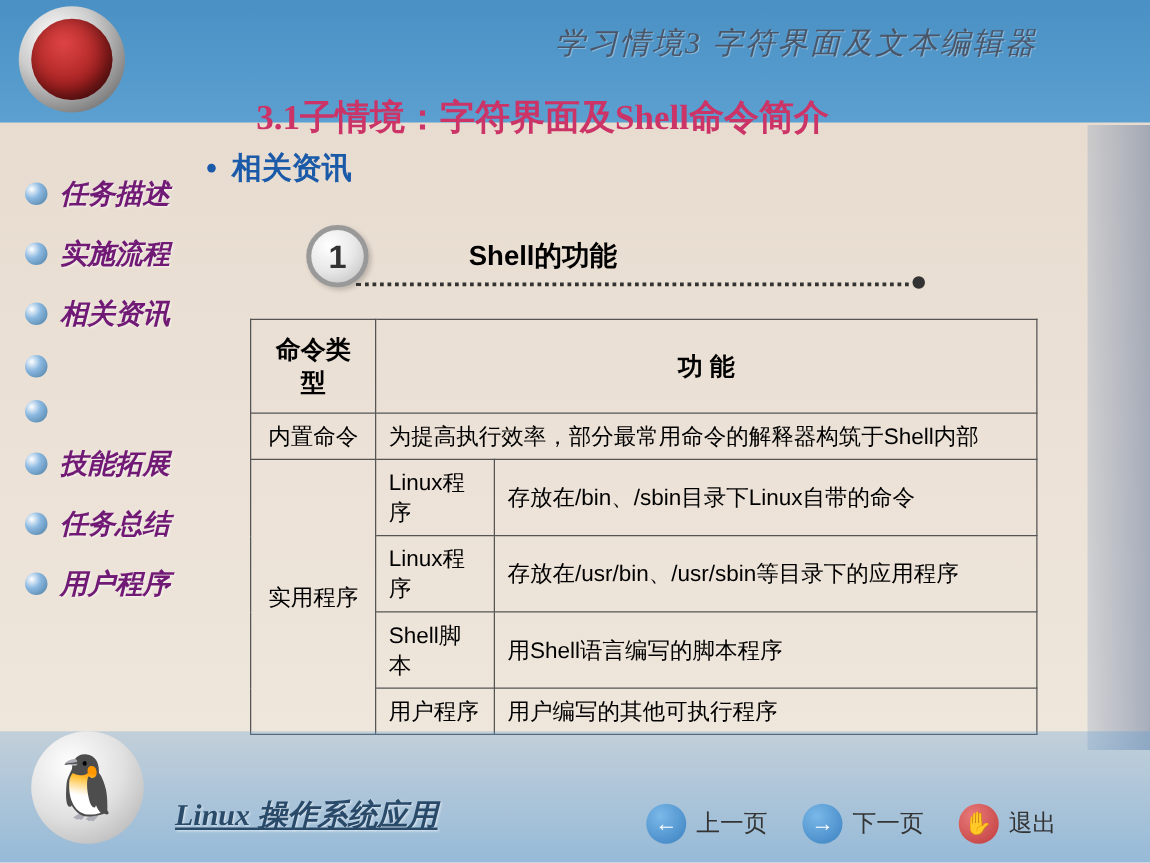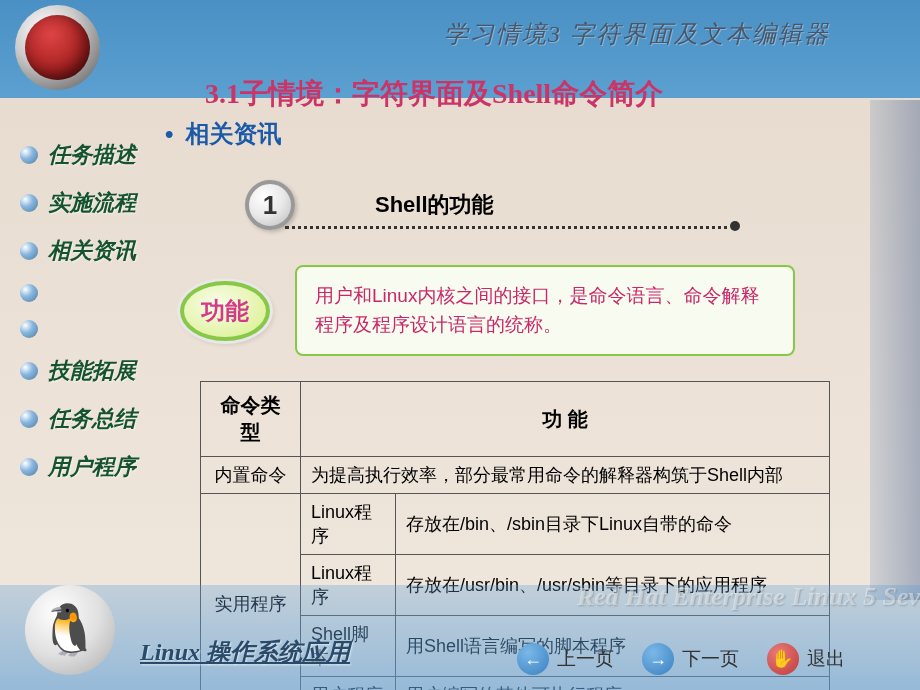--- a/index.html
+++ b/index.html
@@ -77,21 +77,21 @@
       border-radius: 50%;
       background: radial-gradient(circle at 30% 30%, #fff, #8bb8e0 40%, #4a7ba0);
       margin-right: 10px;
       flex-shrink: 0;
     }
     .sidebar-label {
       font-family: "KaiTi", "STKaiti", serif;
       font-size: 22px;
       font-weight: bold;
       font-style: italic;
-      color: #14532d;
+      color: #701a75;
       text-shadow: 1px 1px 2px rgba(255,255,255,0.6);
     }
     .content {
       position: absolute;
       left: 165px;
       top: 118px;
       width: 720px;
     }
     .section-header {
       font-size: 24px;
@@ -342,24 +342,20 @@
 
 <div class="content">
   <div class="section-header">相关资讯</div>
 
   <div class="topic-row">
     <div class="numbered-circle">1</div>
     <div class="topic-label">Shell的功能</div>
   </div>
   <div class="dotted-line"></div>
 
-  <div class="feature-row">
-    <div class="feature-badge">功能</div>
-    <div class="feature-desc">用户和Linux内核之间的接口，是命令语言、命令解释程序及程序设计语言的统称。</div>
-  </div>
 
   <table class="cmd-table">
     <tbody>
         <tr>
       <th class="col1">命令类型</th>
       <th colspan="2">功  能</th>
     </tr>
     <tr>
       <td class="col1">内置命令</td>
       <td colspan="2">为提高执行效率，部分最常用命令的解释器构筑于Shell内部</td>
@@ -379,21 +375,20 @@
     </tr>
     <tr>
       <td class="col2">用户程序</td>
       <td>用户编写的其他可执行程序</td>
     </tr>
   </tbody>
     </table>
 </div>
 
 <div class="footer">
-  <div class="bg-text">Red Hat Enterprise Linux 5 Sev</div>
   <div class="footer-logo">
     <div class="penguin-circle">🐧</div>
   </div>
   <div class="footer-title">Linux 操作系统应用</div>
   <div class="nav-buttons">
     <div class="nav-btn">
       <div class="nav-icon prev">←</div>
       <span class="nav-label">上一页</span>
     </div>
     <div class="nav-btn">

